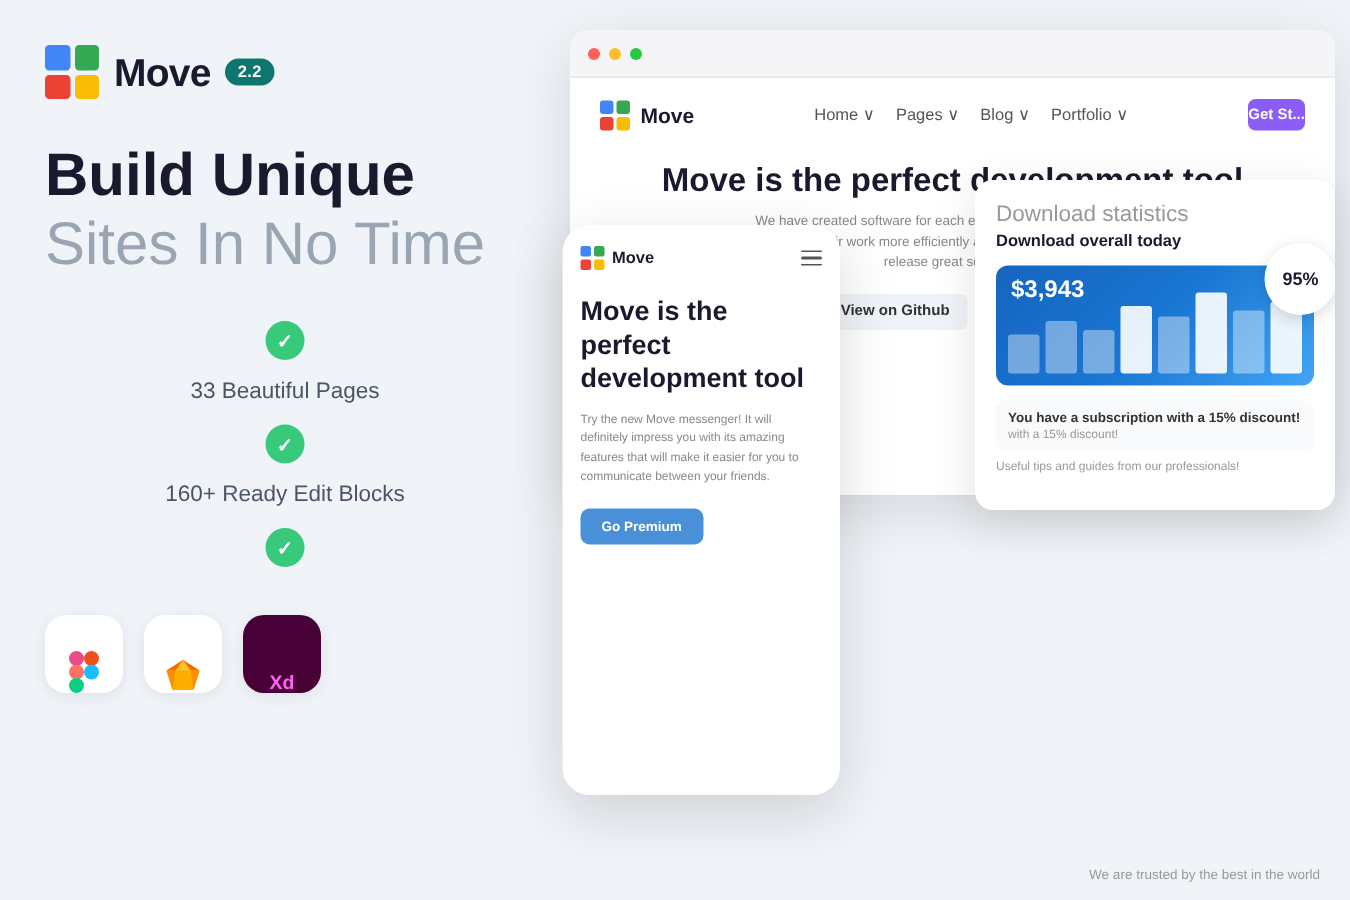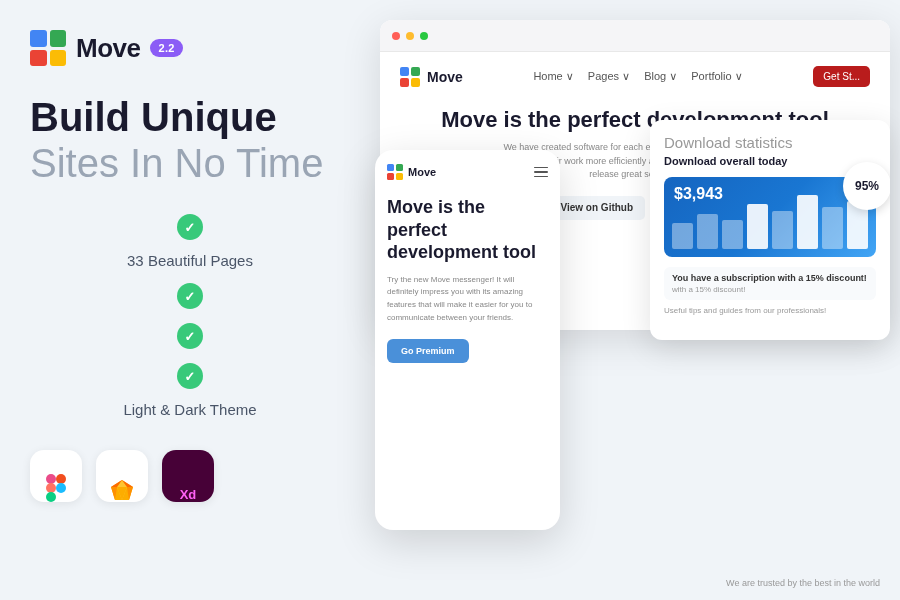--- a/index.html
+++ b/index.html
@@ -41,21 +41,21 @@
     }
 
     .logo-text {
       font-size: 26px;
       font-weight: 700;
       color: #1a1a2e;
       letter-spacing: -0.5px;
     }
 
     .version-badge {
-      background: #8b5cf6;
+      background: #0f766e;
       color: white;
       font-size: 11px;
       font-weight: 700;
       padding: 3px 8px;
       border-radius: 20px;
       letter-spacing: 0.3px;
     }
 
     .headline {
       margin-bottom: 28px;
@@ -205,25 +205,25 @@
       gap: 14px;
       font-size: 11px;
       color: #555;
     }
 
     .browser-nav-links span {
       cursor: pointer;
     }
 
     .browser-cta {
-      background: #b91c1c;
+      background: #8b5cf6;
       color: white;
       font-size: 10px;
-      font-weight: 400;
-      padding: 5px 10px;
+      font-weight: 700;
+      padding: 5px 0;
       border-radius: 5px;
     }
 
     .desktop-hero {
       text-align: center;
     }
 
     .desktop-hero-title {
       font-size: 22px;
       font-weight: 800;
@@ -471,27 +471,24 @@
     <span class="headline-light">Sites In No Time</span>
   </div>
 
   <ul class="features-list">
     <li class="feature-item">
       <div class="check-icon"></div>
       <span>33 Beautiful Pages</span>
     </li>
     <li class="feature-item">
       <div class="check-icon"></div>
+      <span>160+ Ready Edit Blocks</span>
     </li>
     <li class="feature-item">
       <div class="check-icon"></div>
-    </li>
-    <li class="feature-item">
-      <div class="check-icon"></div>
-      <span>Light &amp; Dark Theme</span>
     </li>
   </ul>
 
   <div class="tool-icons">
     <div class="tool-badge" style="color:#9b59b6;">
 
       <svg width="20" height="28" viewBox="0 0 20 28">
         <rect x="0" y="0" width="10" height="10" rx="5" fill="#ea4c89"></rect>
         <rect x="10" y="0" width="10" height="10" rx="5" fill="#f24e1e"></rect>
         <rect x="0" y="9" width="10" height="10" rx="5" fill="#ff7262"></rect>

